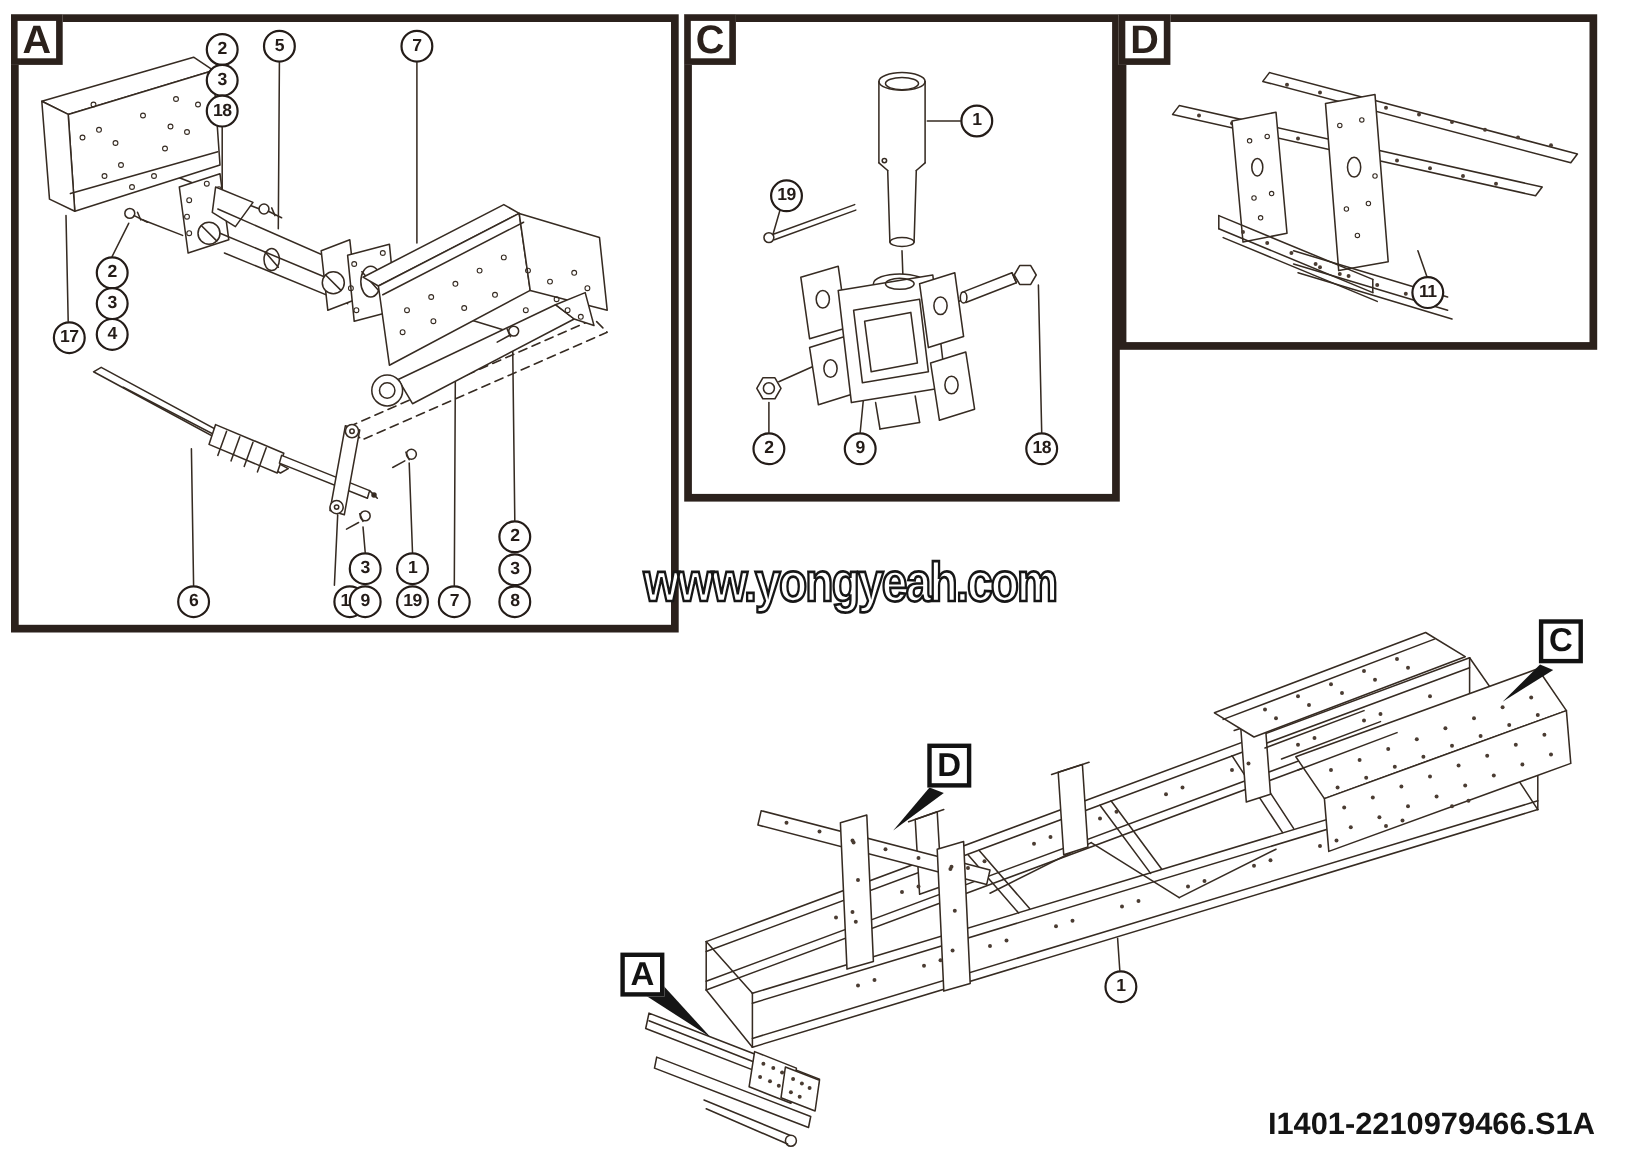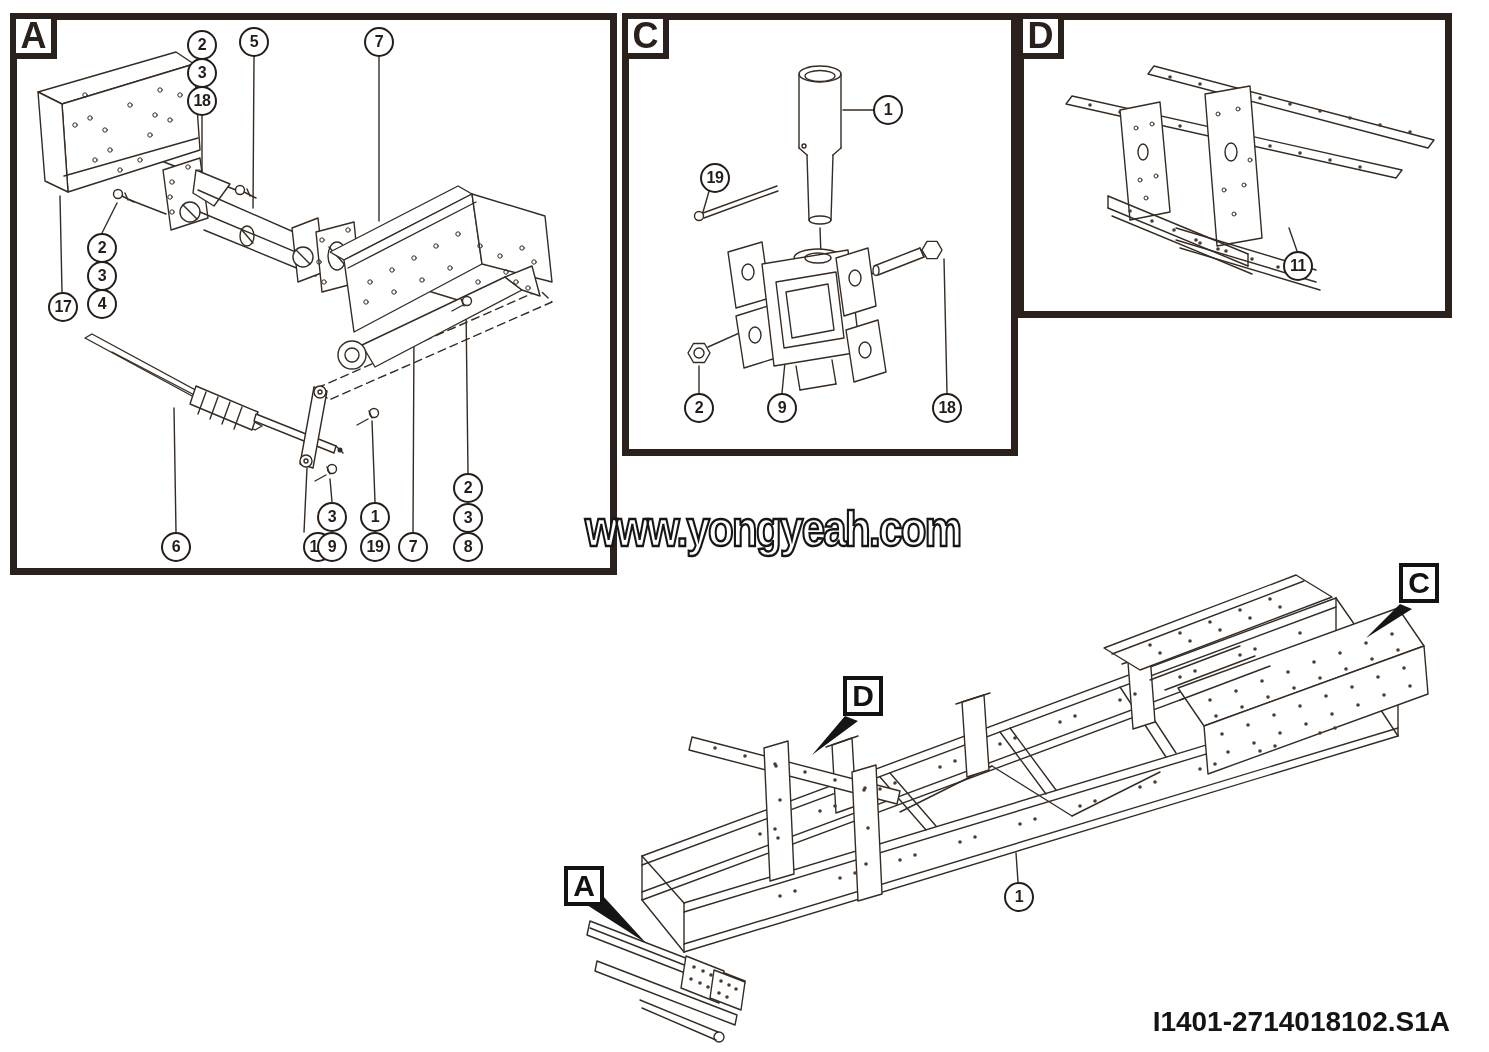--- a/index.html
+++ b/index.html
@@ -504,15 +504,15 @@
   <div class="co" style="left:684px;top:393px">2</div>
   <div class="co" style="left:767px;top:393px">9</div>
   <div class="co" style="left:932px;top:393px">18</div>
 
   <div class="co" style="left:1283px;top:251px">11</div>
 
   <div class="co" style="left:1004px;top:882px">1</div>
 
   <div class="wm-black">www.yongyeah.com</div>
 
-  <div class="drawing-no">I1401-2714018102.S1A</div>
+  <div class="drawing-no">I1401-2210979466.S1A</div>
 
 </div>
 
 </body></html>

